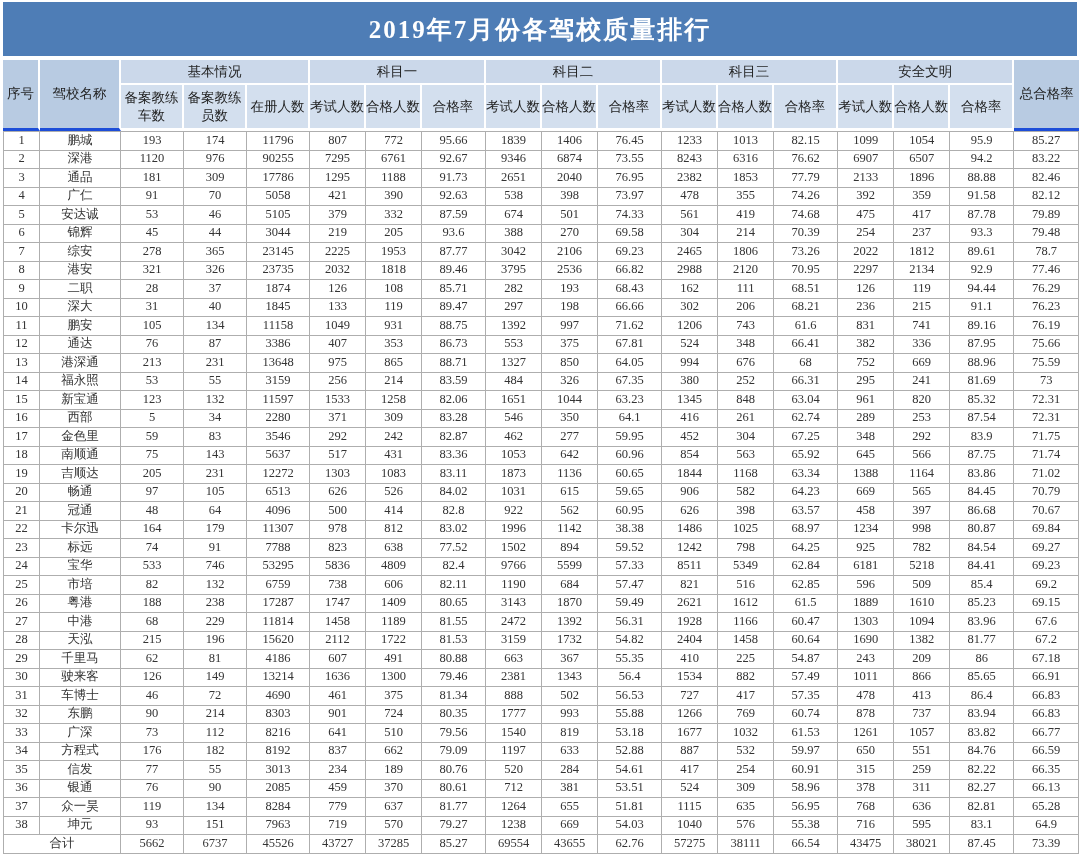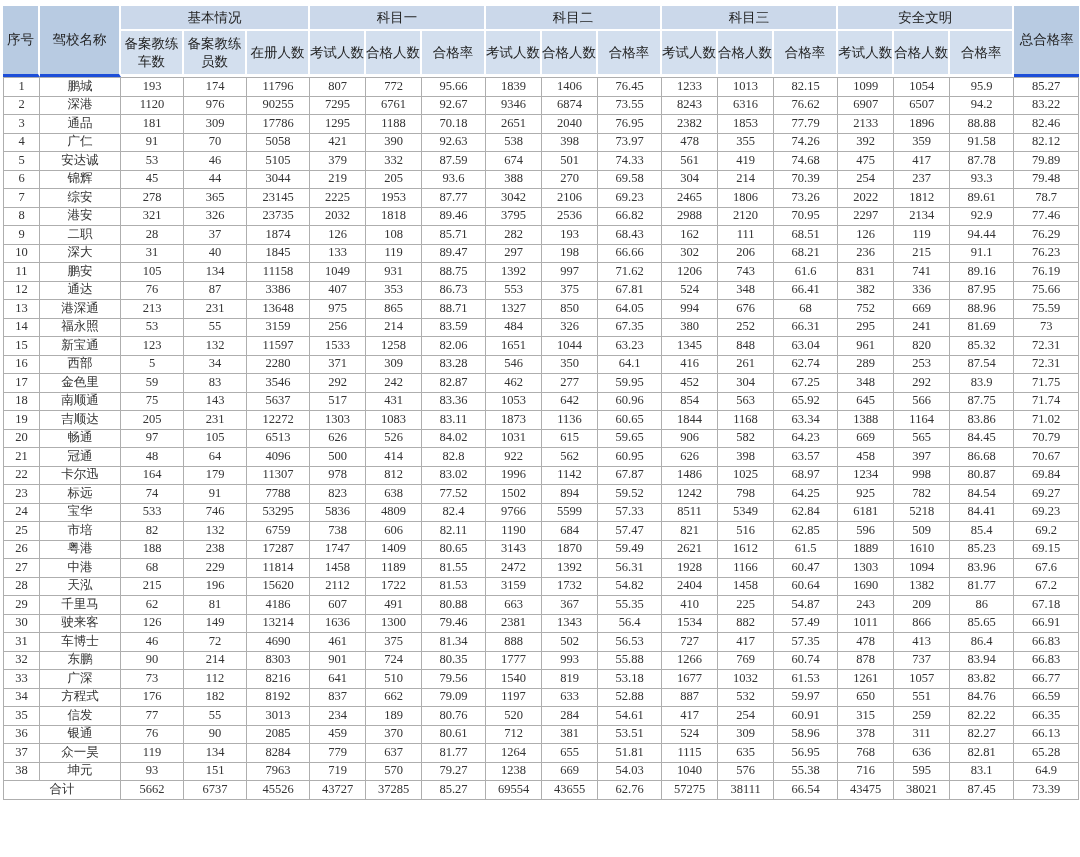--- a/index.html
+++ b/index.html
@@ -21,20 +21,21 @@
        text-align:center;vertical-align:middle;color:#333333;font-size:12.5px;
        height:17.5px;padding:0;line-height:1.1;
        white-space:nowrap;overflow:hidden;}
   tbody td:first-child{border-left:1px solid #aeaeae;}
   tbody tr:first-child td{border-top:1px solid #aeaeae;}
 </style>
 </head>
 <body>
 
 <div class="page">
+  <div class="title-bar">2019年7月份各驾校质量排行</div>
 
   <table>
     <colgroup>
       <col style="width:37px">
         <col style="width:81px">
       <col style="width:63px">
         <col style="width:63px">
         <col style="width:63px">
       <col style="width:56px">
         <col style="width:56px">
@@ -121,21 +122,21 @@
           <td>83.22</td>
         </tr>
         <tr>
           <td>3</td>
           <td>通品</td>
           <td>181</td>
           <td>309</td>
           <td>17786</td>
           <td>1295</td>
           <td>1188</td>
-          <td>70.18</td>
+          <td>91.73</td>
           <td>2651</td>
           <td>2040</td>
           <td>76.95</td>
           <td>2382</td>
           <td>1853</td>
           <td>77.79</td>
           <td>2133</td>
           <td>1896</td>
           <td>88.88</td>
           <td>82.46</td>
@@ -504,21 +505,21 @@
           <td>22</td>
           <td>卡尔迅</td>
           <td>164</td>
           <td>179</td>
           <td>11307</td>
           <td>978</td>
           <td>812</td>
           <td>83.02</td>
           <td>1996</td>
           <td>1142</td>
-          <td>67.87</td>
+          <td>38.38</td>
           <td>1486</td>
           <td>1025</td>
           <td>68.97</td>
           <td>1234</td>
           <td>998</td>
           <td>80.87</td>
           <td>69.84</td>
         </tr>
         <tr>
           <td>23</td>

